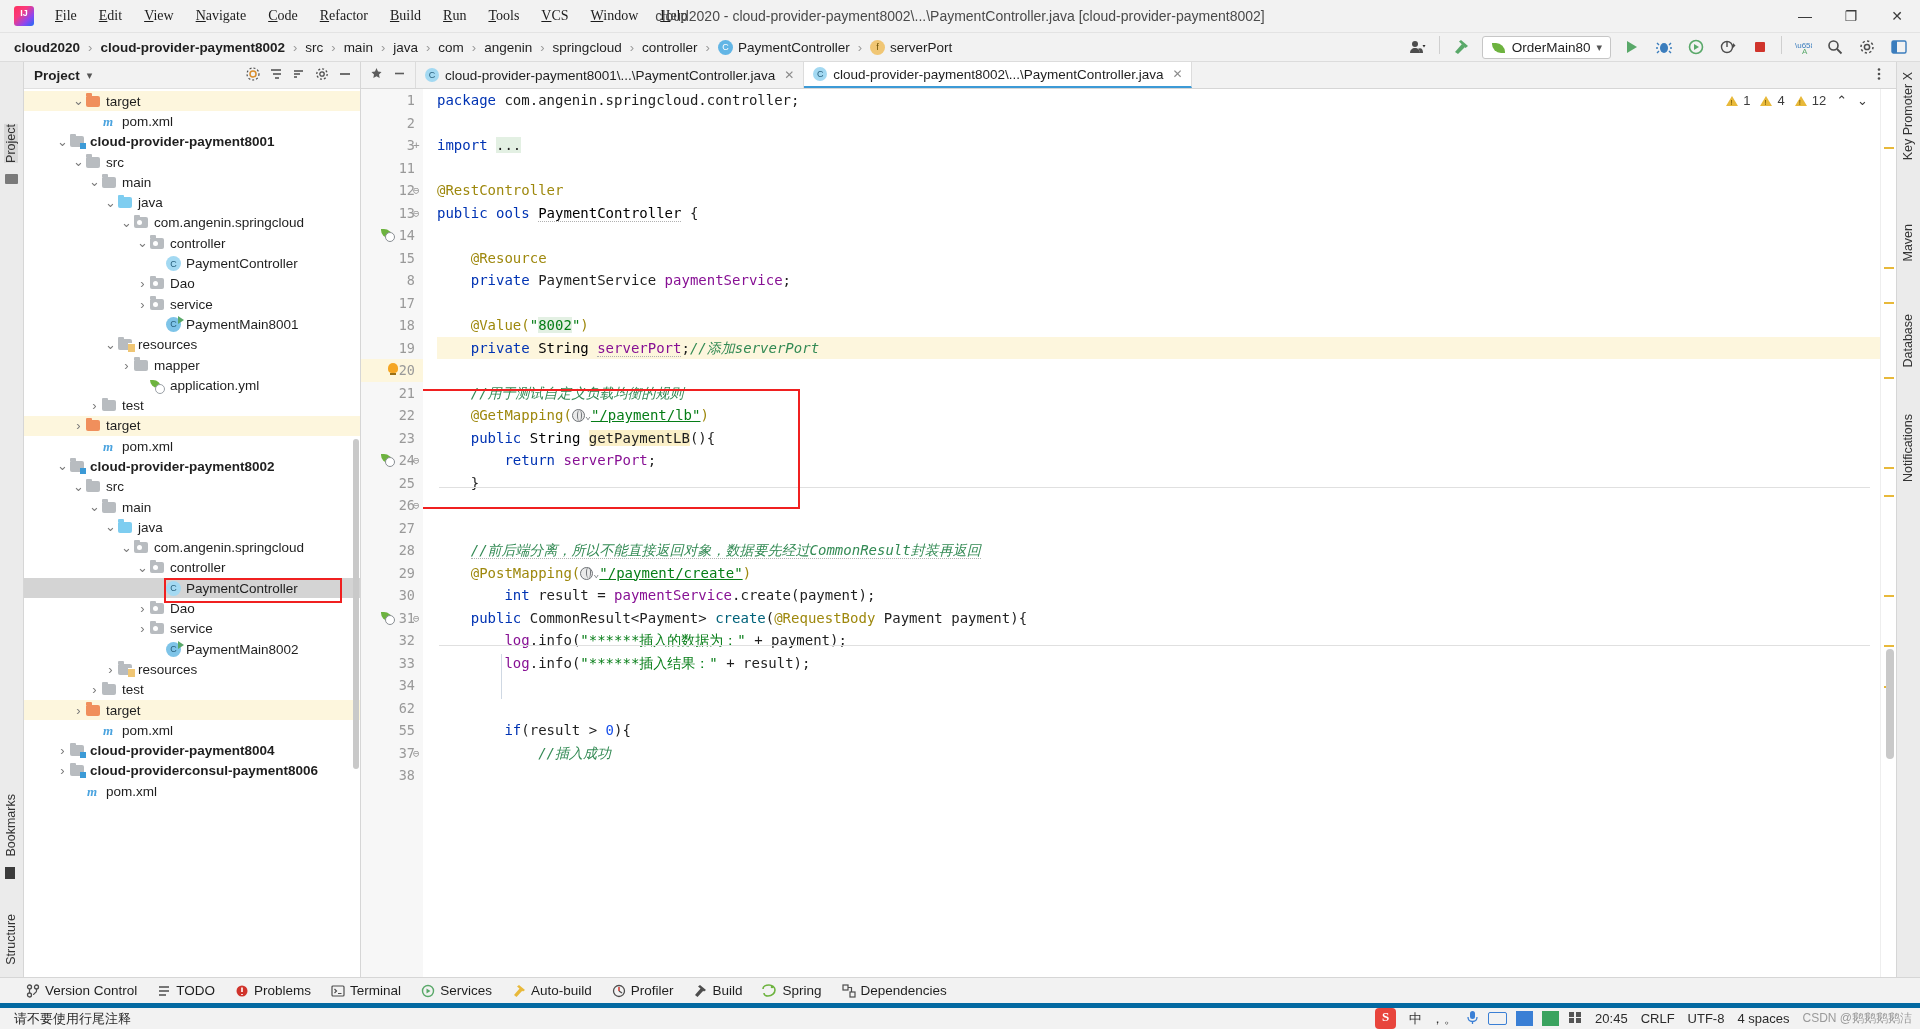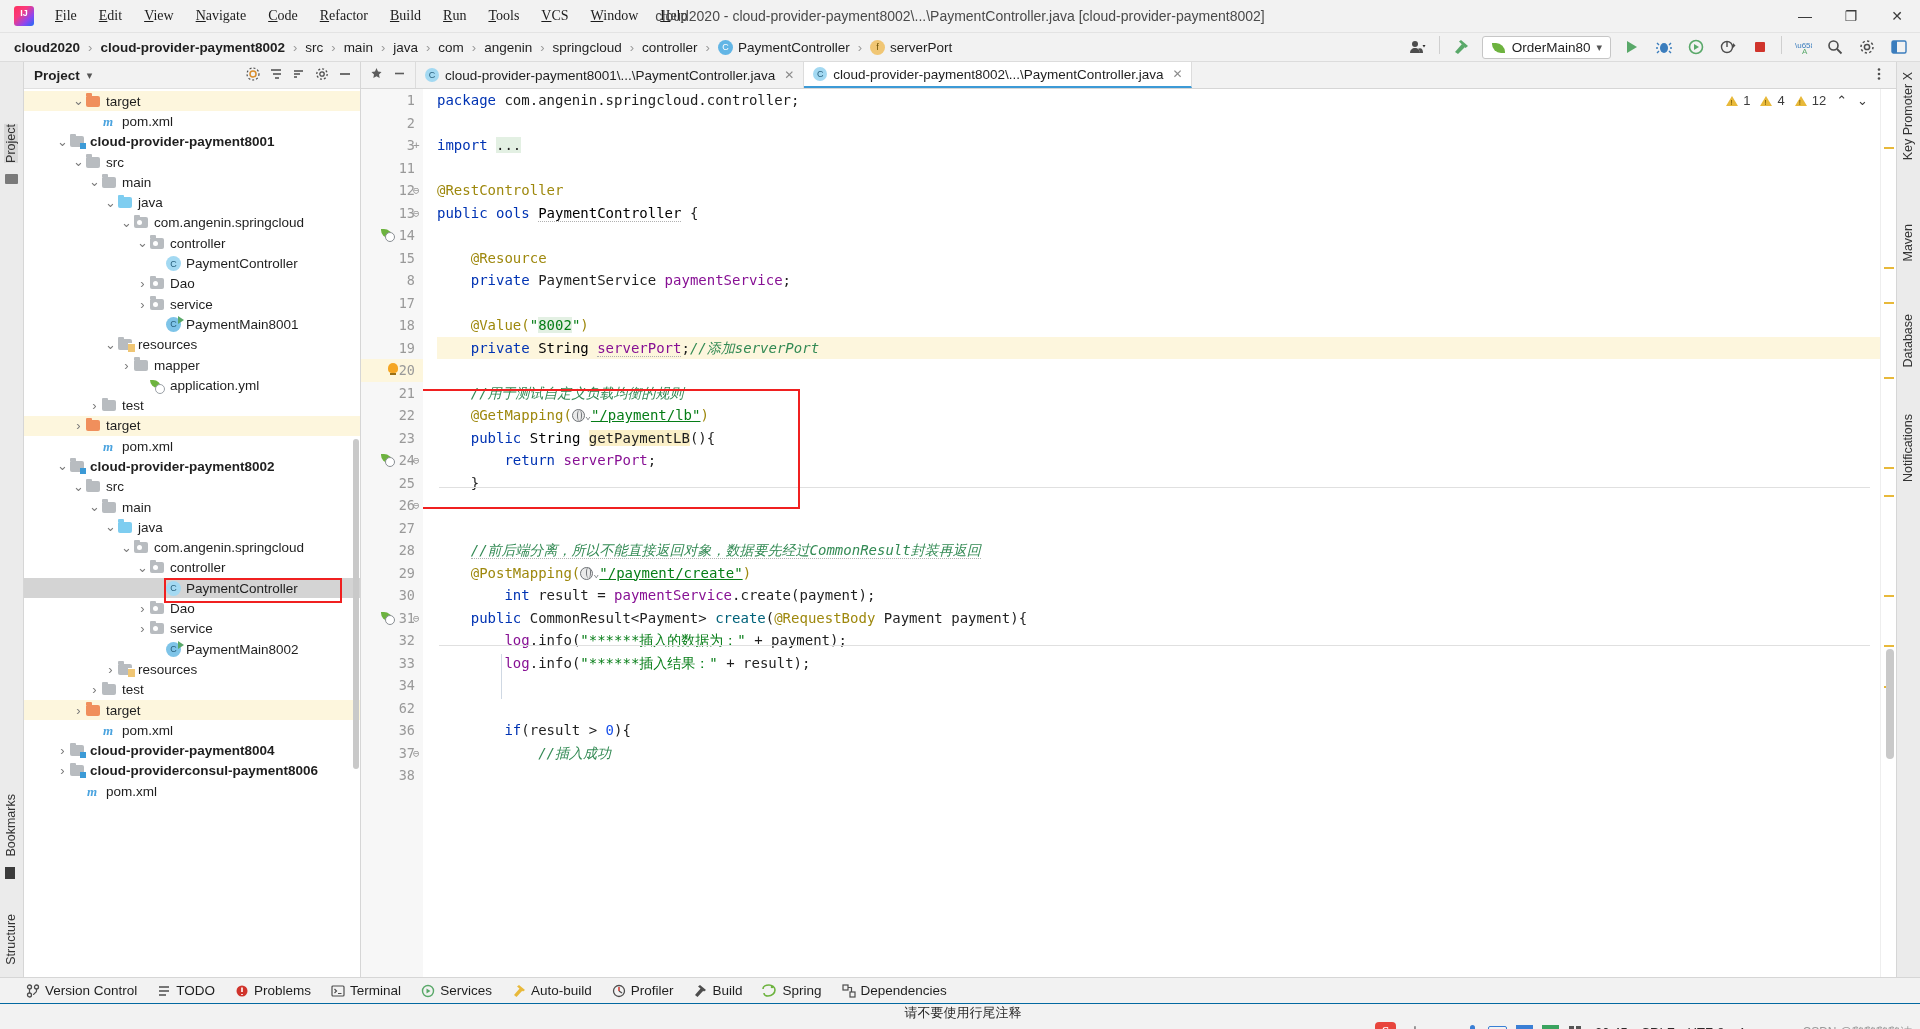--- a/index.html
+++ b/index.html
@@ -164,22 +164,22 @@
   .warn-tri { display:inline-block; width:0;height:0;border-left:6px solid transparent;
     border-right:6px solid transparent; border-bottom:10px solid #e8b93a; position:relative; margin-right:2px;
     vertical-align:-1px;}
   .warn-tri:after{content:"!";position:absolute;left:-2px;top:2px;font-size:8px;color:#6b4f00;
     font-family:"Liberation Sans",sans-serif;}
 
   
   .toolwin { height:26px; background:#f2f2f2; border-top:1px solid #d6d6d6; display:flex;
              align-items:center; padding-left:26px; gap:20px; font-size:13.5px; color:#1f1f1f;}
   .twi { display:flex; align-items:center; gap:5px; cursor:default; }
-  .status { height:26px; background:#f2f2f2; border-top:1px solid #0369a1; display:flex;
-            align-items:center; padding:0 8px 0 14px; font-size:13px; color:#2b2b2b;flex-direction:column;}
+  .status { height:26px; background:#f2f2f2; border-top:5px solid #0369a1; display:flex;
+            align-items:center; padding:0 8px 0 14px; font-size:13px; color:#2b2b2b;}
   .status-right { margin-left:auto; display:flex; align-items:center; gap:13px; }
   .ime { display:flex; align-items:center; gap:9px; color:#333;}
   .sogou { width:21px;height:21px;border-radius:4px;background:#e8453c;position:relative;}
   .sogou:after{content:"S";position:absolute;left:0;right:0;top:1px;text-align:center;color:#fff;
      font-weight:bold;font-size:13px;font-family:"Liberation Serif",serif;}
   .kbd { width:19px;height:13px;border:1.6px solid #3a7fd5;border-radius:2px;}
   .ibox { width:17px;height:15px;background:#3a7fd5;}
   .ibox.g { background:#3aa35f;}
   .watermark { color:#9a9a9a; font-size:12px; }
 </style>
@@ -711,21 +711,21 @@
             <div class="ln">30</div>
             <div class="ln">31</div>
             <div class="fold" style="top: 522.5px;">⊖</div>
             <div class="grun" style="top: 521.5px;">
               <span class="leaf"></span>
             </div>
             <div class="ln">32</div>
             <div class="ln">33</div>
             <div class="ln">34</div>
             <div class="ln">62</div>
-            <div class="ln">36</div>
+            <div class="ln">55</div>
             <div class="ln">37</div>
             <div class="fold" style="top: 657.5px;">⊖</div>
             <div class="ln">38</div>
           </div>
         <div class="code" id="code">
           <div class="indent-guide" style="left:78px; top:565px; height:45px;"></div>
           <div class="sep-line" style="left:16px; right:10px; top:398px;"></div>
           <div class="sep-line" style="left:16px; right:10px; top:556px;"></div>
           <div class="redbox-code" style="left:-8px; top:300px; width:385px; height:120px;"></div>
         <div class="cl"><span class="kw">package</span> com.angenin.springcloud.controller;</div>

